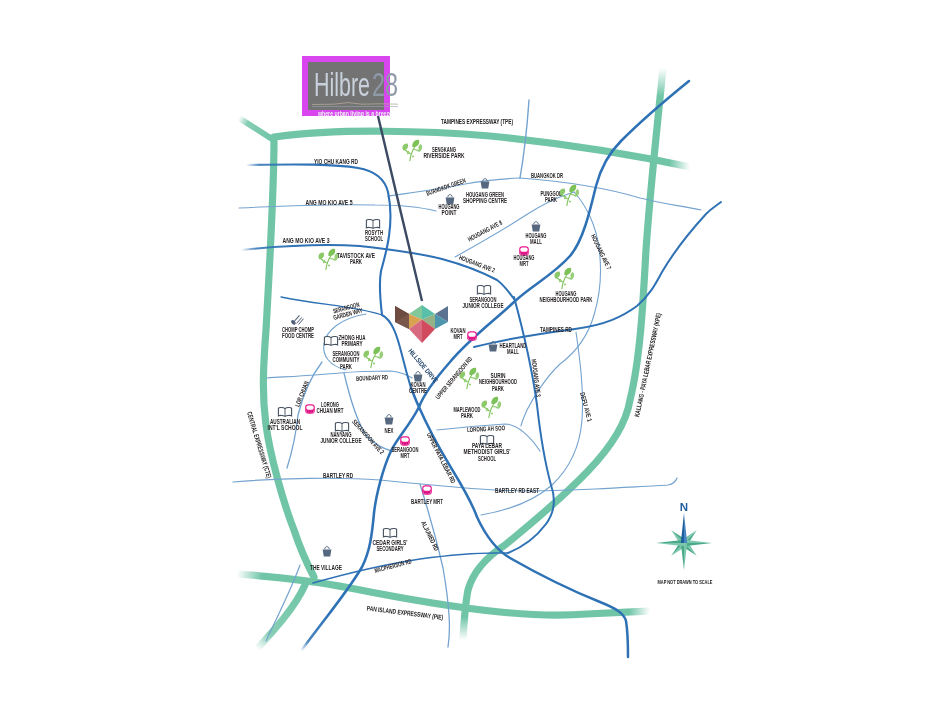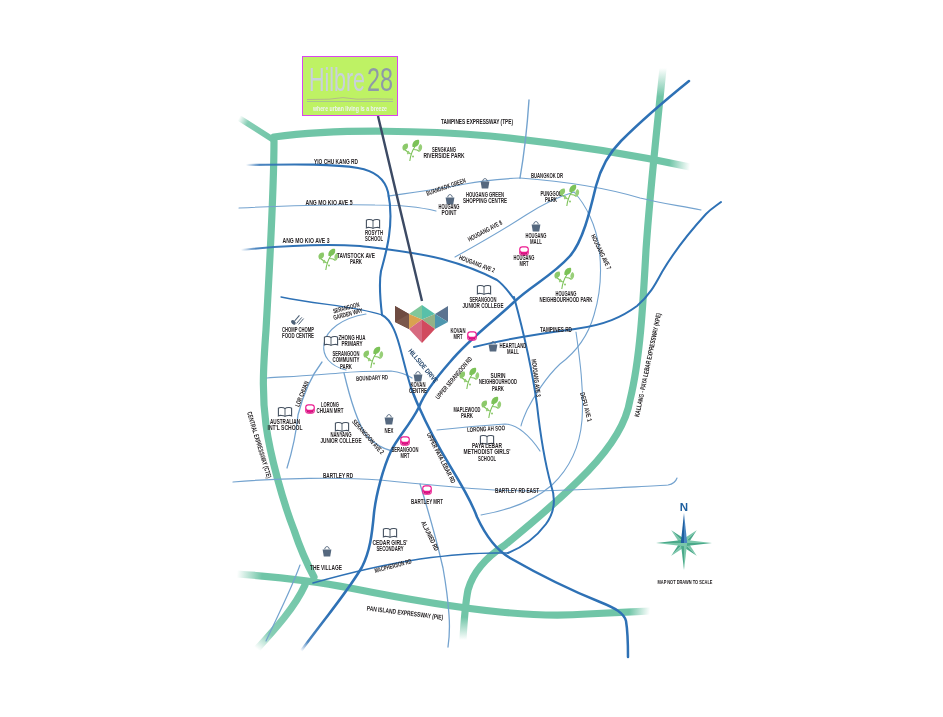--- a/index.html
+++ b/index.html
@@ -339,21 +339,21 @@
         <path d="M0,0 L-3.2,0.0 L0.0,27.0 Z" fill="#4aa98a"></path>
 <path d="M0,0 L0.0,3.2 L-28.0,0.0 Z" fill="#7ac7aa"></path>
         <path d="M0,0 L-0.0,-3.2 L-28.0,0.0 Z" fill="#4aa98a"></path>
 <path d="M0,0 L-3.2,-0.0 L0.0,-30.0 Z" fill="#1e5f9f"></path>
         <path d="M0,0 L3.2,0.0 L0.0,-30.0 Z" fill="#4a86c2"></path>
 </g>
 
 <text x="684" y="511" text-anchor="middle" style="font-size:11.5px;font-weight:bold;fill:#1e5f9f;">N</text>
 </svg>
 
-<div style="position:absolute;left:302px;top:56px;width:96px;height:60px;background:#bef264;border:1px solid #d946ef;box-sizing:border-box;">
+<div style="position:absolute;left:302px;top:56px;width:88px;height:60px;background:#737373;border:6px solid #d946ef;box-sizing:border-box;">
 <svg width="94" height="58" viewBox="0 0 94 58">
 
 <text x="6" y="34" textLength="56" lengthAdjust="spacingAndGlyphs" style="font-size:34px;fill:#c9d1dd;font-family:'Liberation Sans',sans-serif;">Hilbre</text>
 
 <text x="64" y="34" textLength="26" lengthAdjust="spacingAndGlyphs" style="font-size:34px;fill:#8e99a8;font-family:'Liberation Sans',sans-serif;">28</text>
 
 <path d="M4,42.5 L26,42.2 L40,40.6 L54,42.2 L72,41.8 L90,42.2" fill="none" stroke="#b3a996" stroke-width="0.8"></path>
 <path d="M4,44.5 L90,44.5" fill="none" stroke="#9aa3b0" stroke-width="0.6"></path>
 
 <text x="47" y="53.5" text-anchor="middle" textLength="74" lengthAdjust="spacingAndGlyphs" style="font-size:7px;font-weight:bold;fill:#eef1f5;font-family:'Liberation Sans',sans-serif;">where urban living is a breeze</text>

